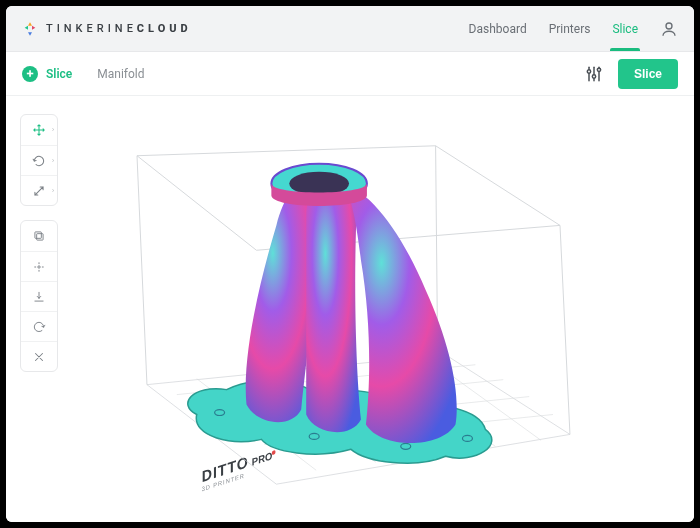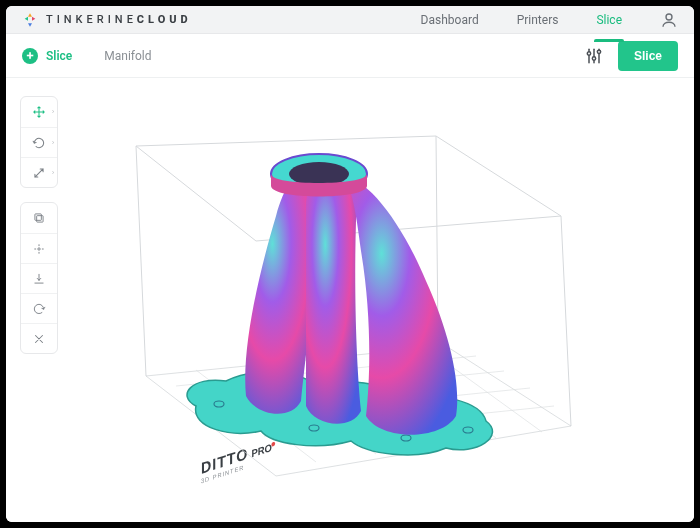--- a/index.html
+++ b/index.html
@@ -1,36 +1,36 @@
 <!DOCTYPE html>
 <html><head>
 <meta charset="utf-8">
 <style>
   * { box-sizing: border-box; margin: 0; padding: 0; }
   html, body { width: 700px; height: 528px; font-family: -apple-system, "Segoe UI", Roboto, Arial, sans-serif; }
   .frame { width: 700px; height: 528px; background: #000; padding: 6px; }
   .app { width: 688px; height: 516px; background: #fff; border-radius: 6px; overflow: hidden; display: flex; flex-direction: column; }
 
   
-  .header { height: 28px; background: #f2f3f4; display: flex; align-items: center; padding: 0 16px; border-bottom: 1px solid #e7e8ea; }
+  .header { height: 46px; background: #f2f3f4; display: flex; align-items: center; padding: 0 16px; border-bottom: 1px solid #e7e8ea; }
   .brand { display: flex; align-items: center; gap: 8px; }
   .brand-logo { width: 16px; height: 16px; }
   .brand-text { font-size: 11px; letter-spacing: 4px; color: #3a3f44; font-weight: 500; }
   .brand-text .bold { font-weight: 800; }
-  .nav { margin-left: auto; display: flex; align-items: center; gap: 38px; }
+  .nav { margin-left: auto; display: flex; align-items: center; gap: 22px; }
   .nav a { color: #6a6f75; font-size: 12px; text-decoration: none; cursor: pointer; position: relative; padding: 14px 0; }
   .nav a.active { color: #1abc7f; }
   .nav a.active::after { content: ""; position: absolute; left: -2px; right: -2px; bottom: -1px; height: 3px; background: #1abc7f; border-radius: 2px 2px 0 0; }
   .user-icon { width: 18px; height: 18px; color: #6a6f75; cursor: pointer; }
 
   
   .actionbar { height: 44px; display: flex; align-items: center; padding: 0 16px; border-bottom: 1px solid #eef0f1; }
   .import-btn { display: flex; align-items: center; gap: 8px; color: #1dbf84; font-weight: 600; font-size: 12px; cursor: pointer; }
   .import-plus { width: 16px; height: 16px; border-radius: 50%; background: #1dbf84; display: flex; align-items: center; justify-content: center; color: #fff; font-size: 13px; line-height: 1; }
-  .filename { margin-left: 32px; color: #8a8f94; font-size: 12px; }
+  .filename { margin-left: 25px; color: #8a8f94; font-size: 12px; }
   .spacer { flex: 1; }
   .settings-btn { width: 20px; height: 20px; color: #4a4f55; cursor: pointer; margin-right: 14px; }
   .slice-btn { background: #22c58b; color: #fff; border: none; border-radius: 4px; font-size: 12px; font-weight: 600; padding: 8px 16px; cursor: pointer; }
 
   
   .viewport { position: relative; flex: 1; background: #ffffff; overflow: hidden; }
 
   
   .left-tools { position: absolute; left: 14px; top: 18px; display: flex; flex-direction: column; gap: 4px; z-index: 2; }
   .tool-group { background: #fff; border: 1px solid #e7e8ea; border-radius: 6px; display: flex; flex-direction: column; overflow: hidden; }

